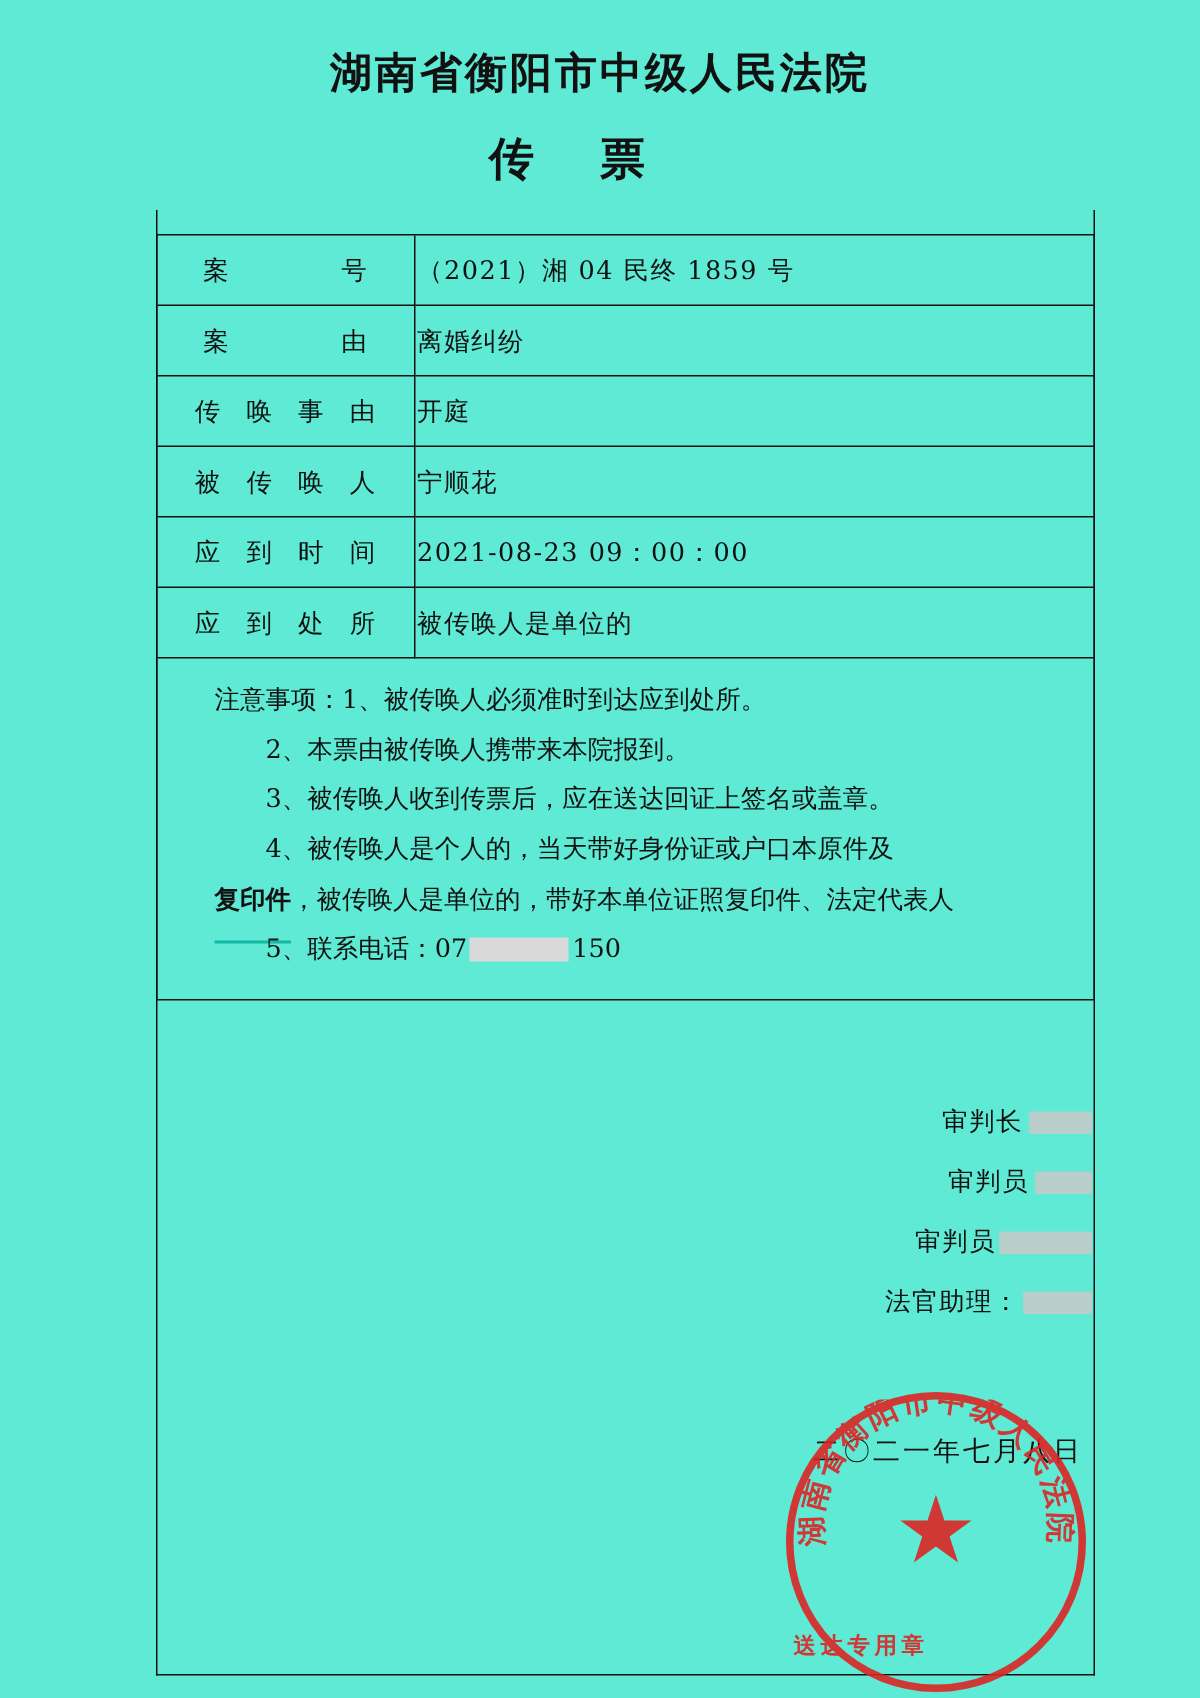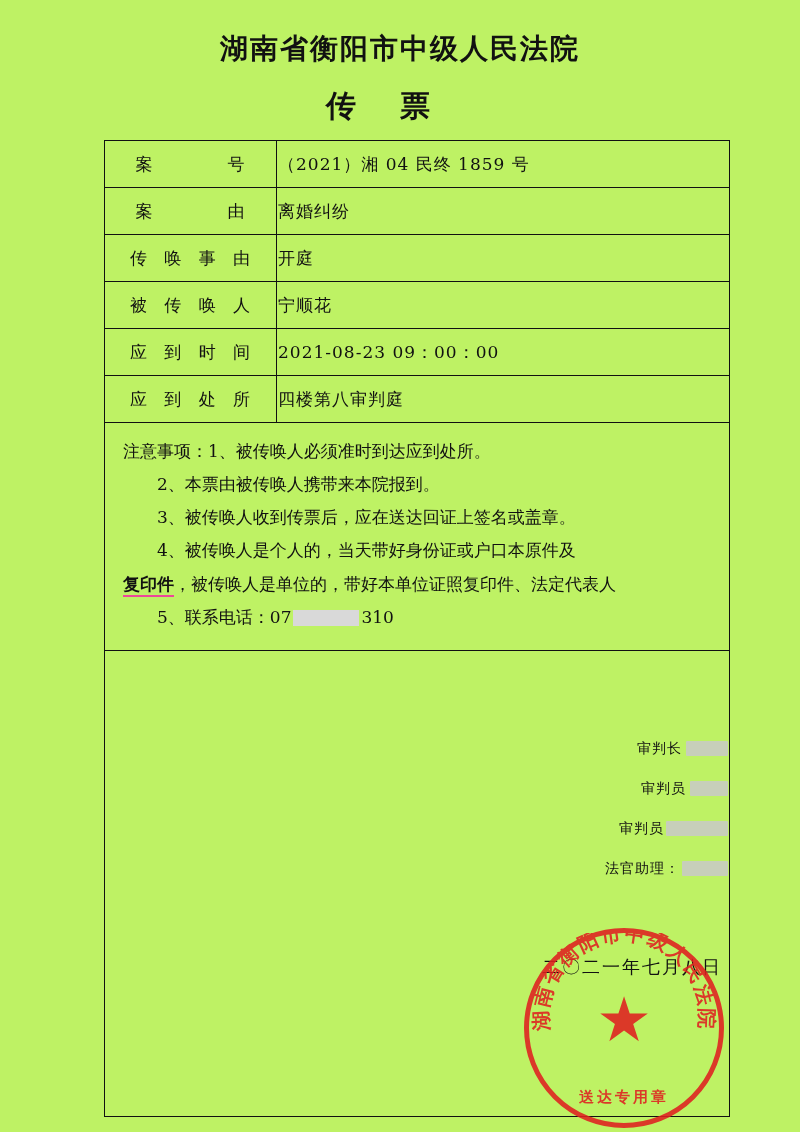--- a/index.html
+++ b/index.html
@@ -12,42 +12,42 @@
     height: 1132px;
     position: relative;
     font-family: "DejaVu Serif", "Liberation Serif", serif;
     color: #111;
     overflow: hidden;
   }
   .page {
     position: relative;
     width: 800px;
     height: 1132px;
-    background: #bef264;
+    background: #5eead4;
   }
   .doc-header {
     text-align: center;
     padding-top: 30px;
   }
   .court-name {
     font-size: 28px;
     letter-spacing: 2px;
     font-weight: 700;
     font-family: "DejaVu Serif", "Liberation Serif", serif;
   }
   .doc-title {
     font-size: 30px;
     font-weight: 700;
     letter-spacing: 44px;
     margin-top: 18px;
   }
   .table-wrap {
     position: absolute;
     left: 104px;
-    top: 140px;
+    top: 156px;
     width: 624px;
     border: 1px solid #111;
     border-bottom: none;
   }
   table.form {
     border-collapse: collapse;
     width: 100%;
     table-layout: fixed;
   }
   table.form td {
@@ -67,28 +67,29 @@
     letter-spacing: 1px;
   }
   .notes {
     border-bottom: 1px solid #111;
     padding: 12px 18px 16px 18px;
     font-size: 17px;
     line-height: 1.95;
   }
   .notes .line {
     text-indent: 0;
+    margin-left: 20px;
   }
   .notes .indent {
     padding-left: 34px;
   }
   .underline-bold {
     font-weight: 700;
-    border-bottom: 2px solid #ec4899;
-    padding-bottom: 1px;
+    border-bottom: 2px solid #14b8a6;
+    padding-bottom: 17px;
   }
   .redact {
     display: inline-block;
     background: #c9c9c9;
     height: 15px;
     vertical-align: middle;
     border-radius: 1px;
     opacity: 0.85;
   }
   .phone-redact {
@@ -97,21 +98,21 @@
     height: 16px;
     background: #d9d9d9;
     vertical-align: middle;
     margin: 0 2px;
   }
   .sig-block {
     position: absolute;
     right: 72px;
     top: 728px;
     width: 330px;
-    font-size: 14px;
+    font-size: 17px;
     line-height: 1;
   }
   .sig-row {
     display: flex;
     justify-content: flex-end;
     align-items: center;
     height: 40px;
     white-space: nowrap;
   }
   .sig-label {
@@ -146,21 +147,21 @@
     transform: translate(-50%, -50%);
     font-size: 62px;
     color: #e02020;
     line-height: 1;
   }
   .seal-bottom-text {
     position: absolute;
     left: 0;
     right: 0;
     bottom: 16px;
-    text-align: center;
+    text-align: left;
     color: #e02020;
     font-size: 15px;
     letter-spacing: 3px;
     font-weight: 700;
   }
   .seal-arc {
     position: absolute;
     inset: 0;
   }
   .seal-arc text {
@@ -220,32 +221,32 @@
         <tr>
           <td class="label">被 传 唤 人</td>
           <td class="value">宁顺花</td>
         </tr>
         <tr>
           <td class="label">应 到 时 间</td>
           <td class="value">2021-08-23  09：00：00</td>
         </tr>
         <tr>
           <td class="label">应 到 处 所</td>
-          <td class="value">四楼第八审判庭</td>
+          <td class="value">被传唤人是单位的</td>
         </tr>
       </tbody>
     </table>
 
     <div class="notes">
       <div class="line"><span>注意事项：</span><span>1、被传唤人必须准时到达应到处所。</span></div>
       <div class="line indent">2、本票由被传唤人携带来本院报到。</div>
       <div class="line indent">3、被传唤人收到传票后，应在送达回证上签名或盖章。</div>
       <div class="line indent">4、被传唤人是个人的，当天带好身份证或户口本原件及</div>
       <div class="line"><span class="underline-bold">复印件</span><span>，被传唤人是单位的，带好本单位证照复印件、法定代表人</span></div>
-      <div class="line indent"><span>5、联系电话：07</span><span class="phone-redact"></span><span>310</span></div>
+      <div class="line indent"><span>5、联系电话：07</span><span class="phone-redact"></span><span>150</span></div>
     </div>
   </div>
 
   <div class="side-border-left"></div>
   <div class="side-border-right"></div>
   <div class="bottom-border"></div>
 
   <div class="sig-block">
     <div class="sig-row">
       <span class="sig-label">审判长</span>

